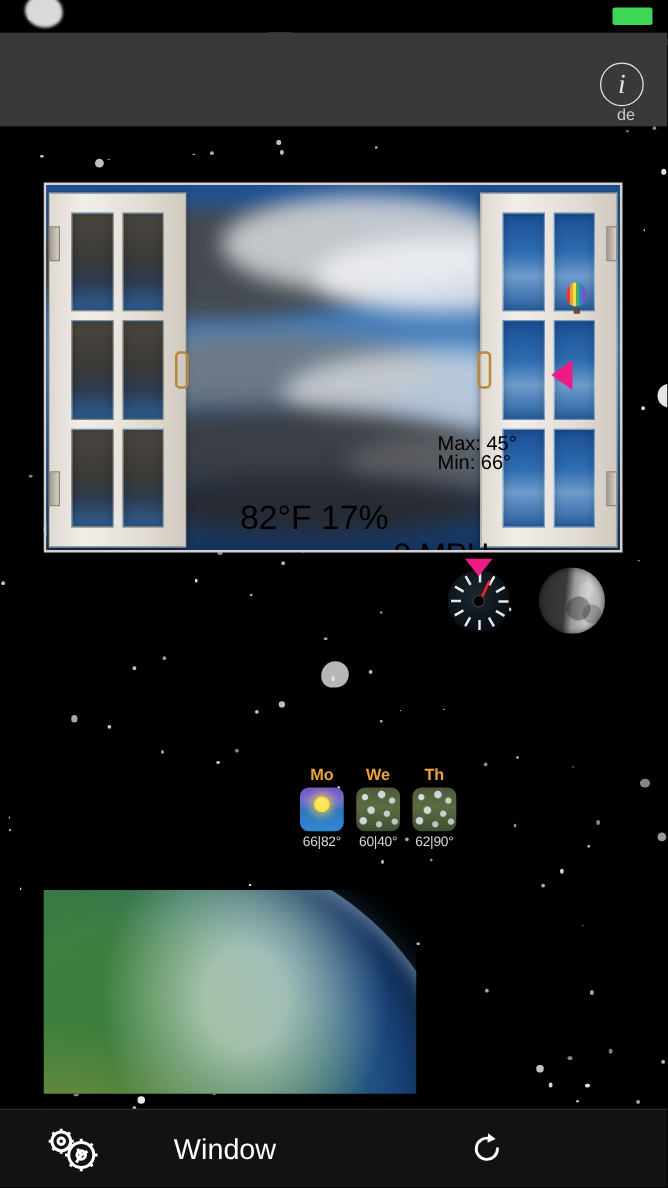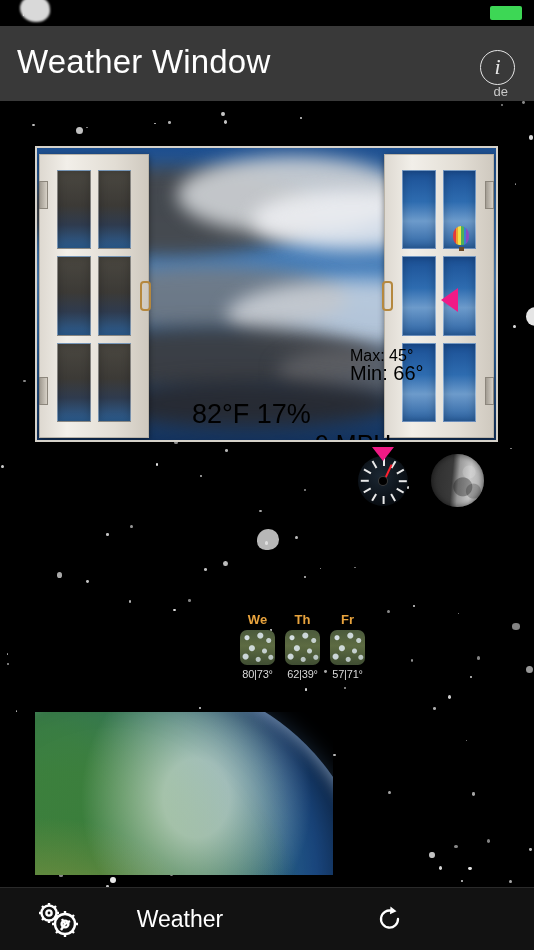--- a/index.html
+++ b/index.html
@@ -163,21 +163,21 @@
     border-top: 12px solid transparent;
     border-bottom: 12px solid transparent;
     border-right: 17px solid #f01a86;
     z-index: 8;
   }
 
   
   .readout { position: absolute; color: #000; z-index: 9; white-space: nowrap; }
   #temp-main  { left: 146px; top: 171px; font-size: 62px; font-weight: 400; letter-spacing: -1px; }
   #temp-max   { left: 313px; top: 199px; font-size: 16px; }
-  #temp-min   { left: 313px; top: 214px; font-size: 20px; }
+  #temp-min   { left: 313px; top: 214px; font-size: 16px; }
   #feels-hum  { left: 155px; top: 251px; font-size: 27px; }
   #wind-speed { left: 278px; top: 282px; font-size: 25px; }
 
   
   #compass {
     position: absolute; left: 358px; top: 456px;
     width: 50px; height: 50px;
     border-radius: 50%;
     background: radial-gradient(circle at 45% 40%, #1b2733, #05080c 85%);
     z-index: 12;
@@ -559,70 +559,69 @@
     <div class="tick" style="transform:rotate(270deg);"></div>
     <div class="tick" style="transform:rotate(300deg);"></div>
     <div class="tick" style="transform:rotate(330deg);"></div>
     <div class="needle"></div>
     <div class="hub"></div>
   </div>
   <div id="moon"></div>
 
   <div id="forecast">
     <div class="fc-day">
+      <div class="fc-label">Mo</div>
+      <div class="fc-icon clear"></div>
+      <div class="fc-temps">66|82°</div>
+    </div>
+    <div class="fc-day">
       <div class="fc-label">We</div>
       <div class="fc-icon rain"></div>
-      <div class="fc-temps">80|73°</div>
+      <div class="fc-temps">60|40°</div>
     </div>
     <div class="fc-day">
       <div class="fc-label">Th</div>
       <div class="fc-icon rain"></div>
-      <div class="fc-temps">62|39°</div>
-    </div>
-    <div class="fc-day">
-      <div class="fc-label">Fr</div>
-      <div class="fc-icon rain"></div>
-      <div class="fc-temps">57|71°</div>
+      <div class="fc-temps">62|90°</div>
     </div>
   </div>
 
   <div id="earth">
     <div class="globe"></div>
     <div class="limb"></div>
   </div>
 
   <div id="statusbar">
     <div id="carrier">rrie</div>
     <div id="carrier-blob"></div>
     <div id="battery"></div>
   </div>
 
   <div id="navbar">
-    <div id="app-title">Weather Window</div>
     <div id="info-btn">i</div>
     <div id="lang-label">de</div>
   </div>
 
   <div id="toolbar">
     <div class="tb-item" id="tb-settings">
       <svg class="gear-svg" width="56" height="40" viewBox="0 0 56 40">
         <g fill="none" stroke="#ffffff" stroke-width="2.4">
           <circle cx="17" cy="14" r="7.5"></circle>
           <circle cx="17" cy="14" r="2.6"></circle>
           <circle cx="33" cy="25" r="10"></circle>
           <circle cx="33" cy="25" r="3.4"></circle>
           <path d="M33 15 L33 12 M33 35 L33 38 M23 25 L20 25 M43 25 L46 25
                    M26 18 L24 16 M40 32 L42 34 M40 18 L42 16 M26 32 L24 34"></path>
           <path d="M17 6.5 L17 4 M17 21.5 L17 24 M9.5 14 L7 14 M24.5 14 L27 14
                    M11.7 8.7 L10 7 M22.3 19.3 L24 21 M22.3 8.7 L24 7 M11.7 19.3 L10 21"></path>
           <path d="M33 25 L29 31 M33 25 L38 22 M33 25 L30 20"></path>
         </g>
       </svg>
     </div>
-    <div class="tb-item" id="tb-cities">Weather</div>
+    <div class="tb-item" id="tb-cities">Window</div>
     <div class="tb-item" id="tb-refresh">
       <svg class="refresh-svg" width="30" height="30" viewBox="0 0 30 30">
         <path d="M23 15 A8.5 8.5 0 1 1 17 6.9" fill="none" stroke="#fff" stroke-width="2.3" stroke-linecap="round"></path>
         <path d="M15.5 2.5 L21.5 7.2 L15 10.2 Z" fill="#fff"></path>
       </svg>
     </div>
   </div>
 
 </div>
 

